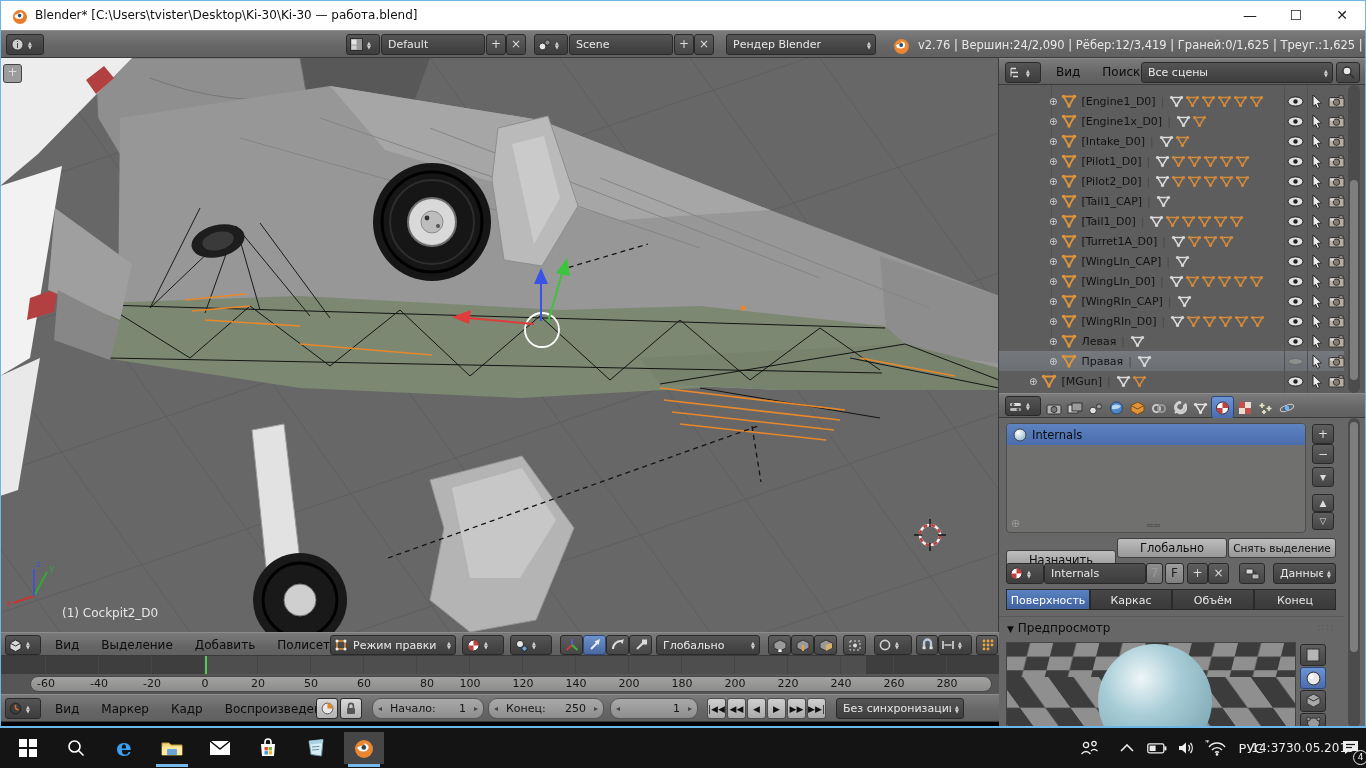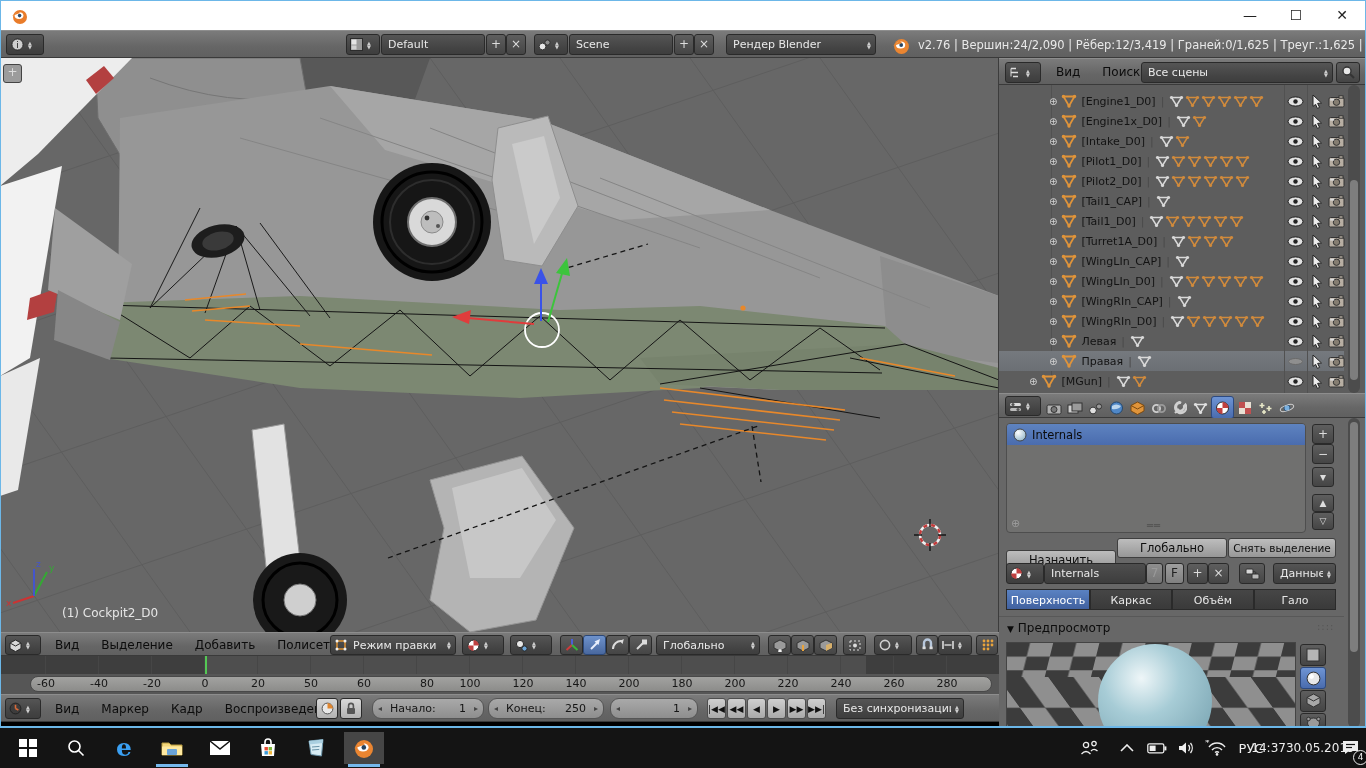--- a/index.html
+++ b/index.html
@@ -57,20 +57,21 @@
 
   <div class="abs" id="titlebar">
     <span class="abs" style="left:10px;top:6px;">
       <svg width="18" height="18">
           <circle cx="9" cy="10" r="7" fill="#e97c2a"></circle>
           <ellipse cx="8" cy="8.6" rx="4.4" ry="3.4" fill="#fff"></ellipse>
           <circle cx="8.6" cy="8.6" r="1.8" fill="#2d4a6b"></circle>
           <path d="M1 9 L7 4 L9 6 Z" fill="#e97c2a"></path>
         </svg>
     </span>
+    <span class="ttl">Blender* [C:\Users\tvister\Desktop\Ki-30\Ki-30 — работа.blend]</span>
     <span class="wbtn" style="right:92px;">—</span>
     <span class="wbtn" style="right:46px;">☐</span>
     <span class="wbtn" style="right:0;">✕</span>
   </div>
 
   <div class="abs bhdr" style="left:0;top:30px;width:1366px;height:28px;">
     <span class="dd" style="left:6px;top:3px;width:38px;height:21px;">
       <span class="ic" style="margin-left:4px;">
           <svg width="13" height="13">
             <circle cx="6.5" cy="6.5" r="5.6" fill="#cfcfcf" stroke="#2a2a2a"></circle>
@@ -1486,21 +1487,21 @@
         </svg>
       </span>
     <span class="dd" style="left:274px;top:145px;width:63px;height:21px;">
       <span class="lbl">Данные</span>
       <span class="arr2">▲<br>▼</span>
     </span>
 
     <span class="ptab active" id="dt0" style="left:7px;top:171px;width:84px;">Поверхность</span>
     <span class="ptab" id="dt1" style="left:91px;top:171px;width:82px;">Каркас</span>
     <span class="ptab" id="dt2" style="left:173px;top:171px;width:82px;">Объём</span>
-    <span class="ptab" id="dt3" style="left:255px;top:171px;width:82px;">Гало</span>
+    <span class="ptab" id="dt3" style="left:255px;top:171px;width:82px;">Конец</span>
     <div class="abs" style="left:0;top:198px;width:345px;height:1px;background:#585858;"></div>
 
     <div class="abs blk" style="left:8px;top:203px;font-size:12px;">
       <span style="font-size:9px;">▼</span>
       <span>Предпросмотр</span>
     </div>
     <span class="abs" style="left:318px;top:203px;color:#565656;font-size:10px;letter-spacing:1px;">::::</span>
     <div class="abs" style="left:7px;top:224px;width:290px;height:86px;border:1px solid #444;box-sizing:border-box;overflow:hidden;">
       <svg width="290" height="86" viewBox="0 0 290 86">
         <defs>

